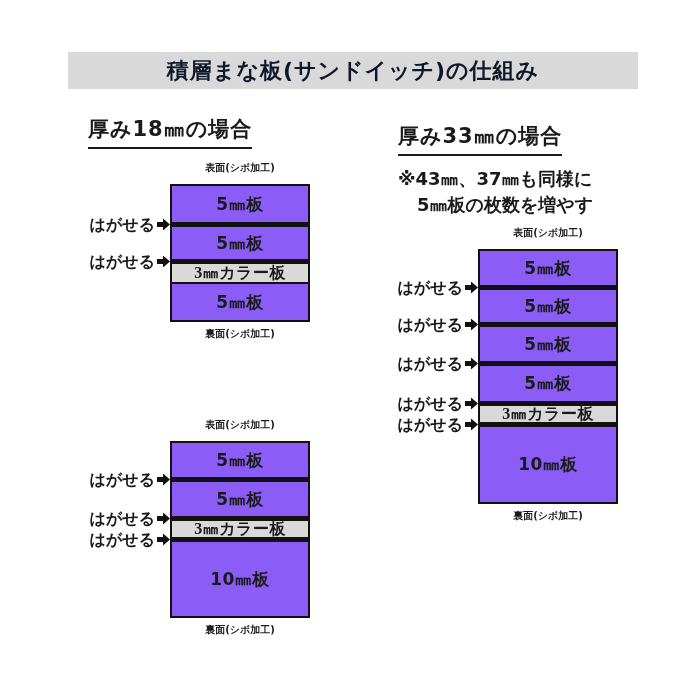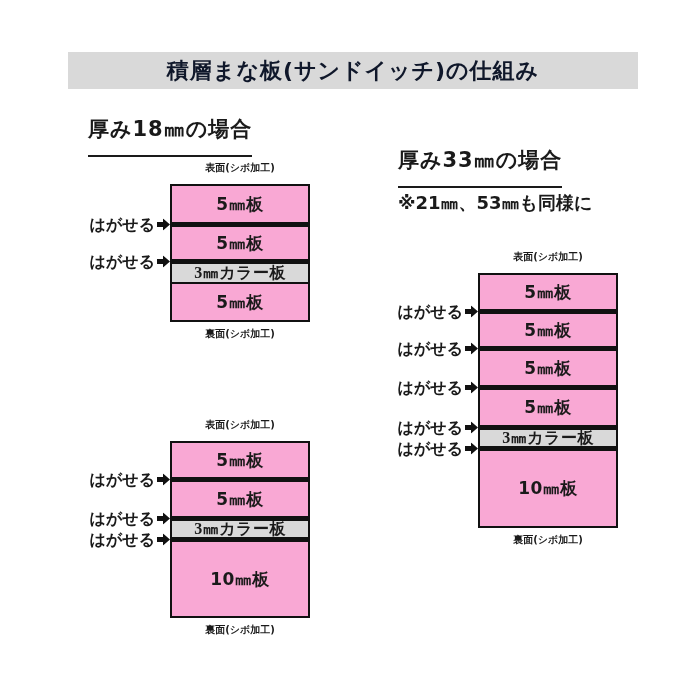--- a/index.html
+++ b/index.html
@@ -11,36 +11,36 @@
   
   .titlebar{
     position:absolute;left:68px;top:52px;width:570px;height:37px;
     background:#d9d9d9;display:flex;align-items:center;justify-content:center;
     font-size:22px;font-weight:700;letter-spacing:1px;color:#0f172a;
   }
   
   .sec{position:absolute;}
   .sec1{left:88px;top:115px;width:240px;height:250px;}
   .sec2{left:88px;top:375px;width:240px;height:290px;}
-  .sec3{left:398px;top:122px;width:250px;height:420px;margin-top:24px;}
+  .sec3{left:398px;top:122px;width:250px;height:420px;}
   .heading{
     position:absolute;left:0;top:0;display:inline-block;
     font-size:21px;font-weight:700;letter-spacing:1px;
-    border-bottom:2px solid #1a1a1a;padding-bottom:12px;white-space:nowrap;
+    border-bottom:2px solid #1a1a1a;padding-bottom:4px;white-space:nowrap;
   }
   .note{position:absolute;left:0;top:44px;font-size:18px;font-weight:600;
     line-height:1.45;white-space:nowrap;}
   .note .ln2{padding-left:19px;}
   .surface-label,.back-label{
     position:absolute;width:140px;text-align:center;
     font-size:10px;font-weight:600;white-space:nowrap;
   }
   
   .board{
-    position:absolute;width:136px;border:2px solid #111;background:#f9a8d4;
+    position:absolute;width:136px;border:2px solid #111;background:#8b5cf6;
     display:flex;flex-direction:column;
   }
   .b1{left:82px;top:69px;}
   .b2{left:82px;top:66px;}
   .b3{left:80px;top:127px;}
   .s1-front{left:82px;top:46px;}
   .s1-back{left:82px;top:212px;}
   .s2-front{left:82px;top:43px;}
   .s2-back{left:82px;top:248px;}
   .s3-front{left:80px;top:104px;}
@@ -133,21 +133,22 @@
       </div>
     </div>
     <div class="layer lh74">10㎜板</div>
   </div>
   <div class="back-label s2-back">裏面(シボ加工)</div>
 </div>
 
 <div class="sec sec3">
   <div class="heading">厚み33㎜の場合</div>
   <div class="note">
-    <div class="ln1">※21㎜、53㎜も同様に</div>
+    <div class="ln1">※43㎜、37㎜も同様に</div>
+    <div class="ln2">5㎜板の枚数を増やす</div>
   </div>
   <div class="surface-label s3-front">表面(シボ加工)</div>
   <div class="board b3">
     <div class="layer lh34">5㎜板</div>
     <div class="dv">
       <div class="peel">
         <span>はがせる</span>
         <svg width="13" height="12" viewBox="0 0 13 12">
             <path d="M0 3.5 H6 V0 L13 6 L6 12 V8.5 H0 Z" fill="#111"></path>
           </svg>

